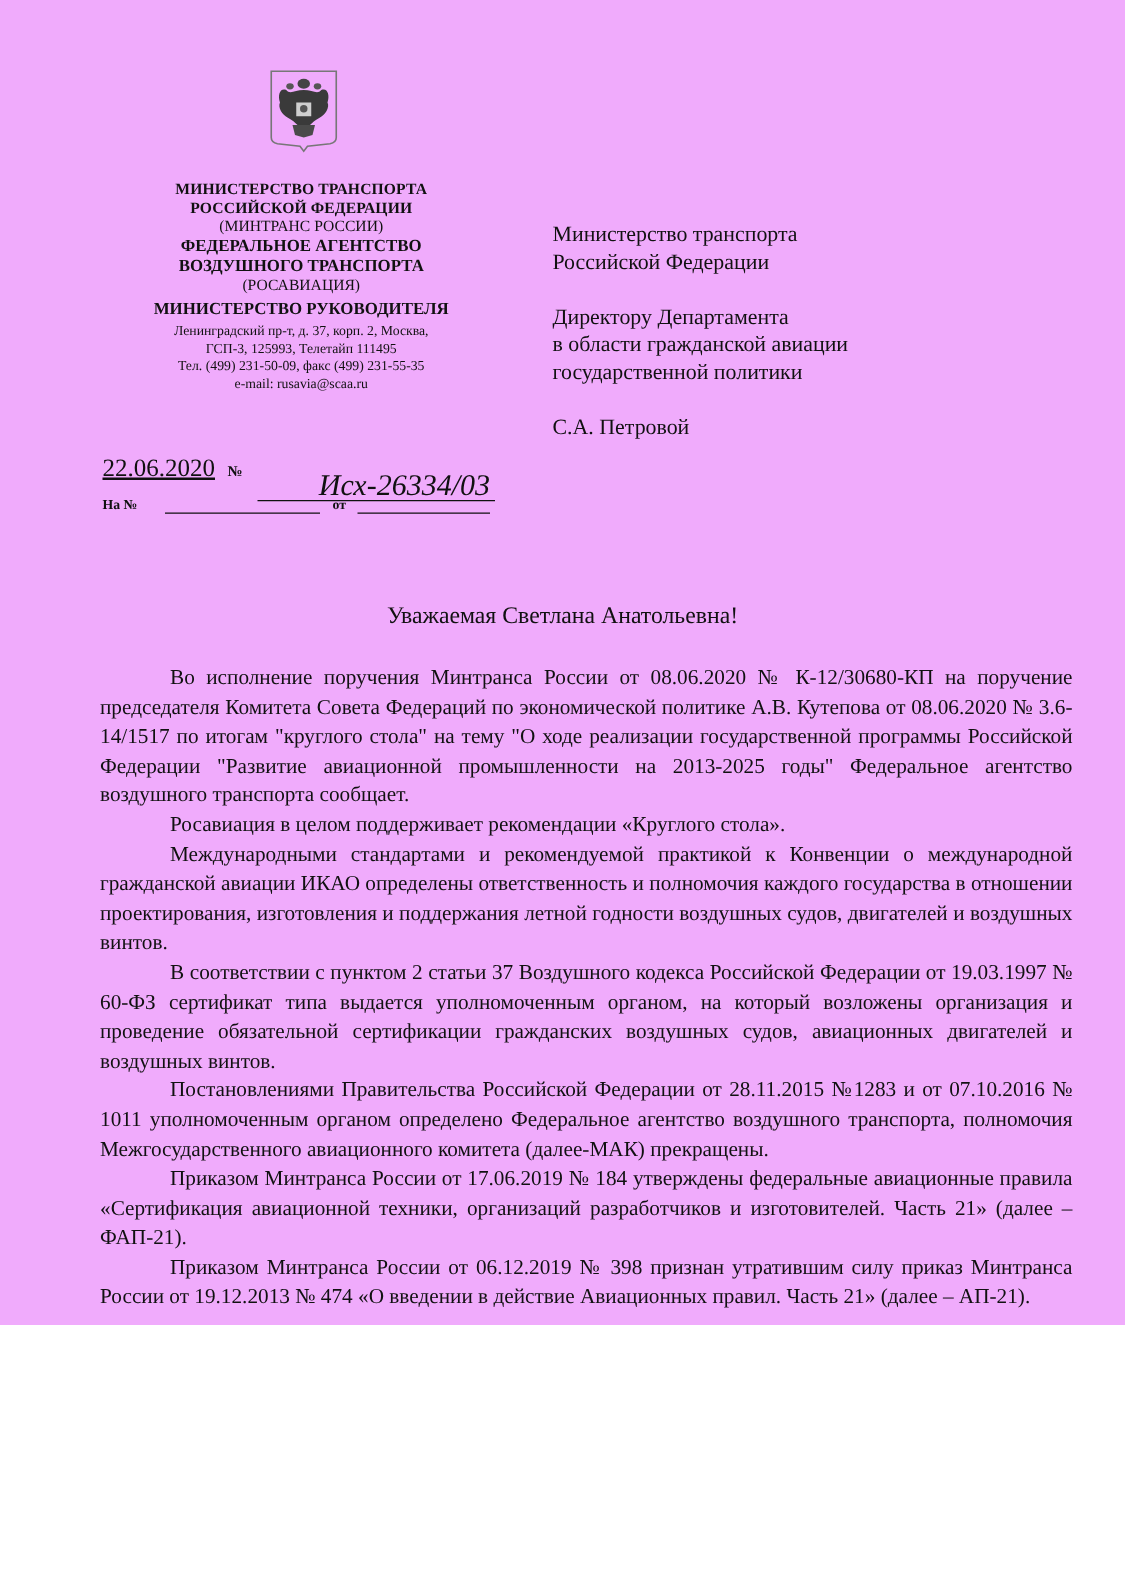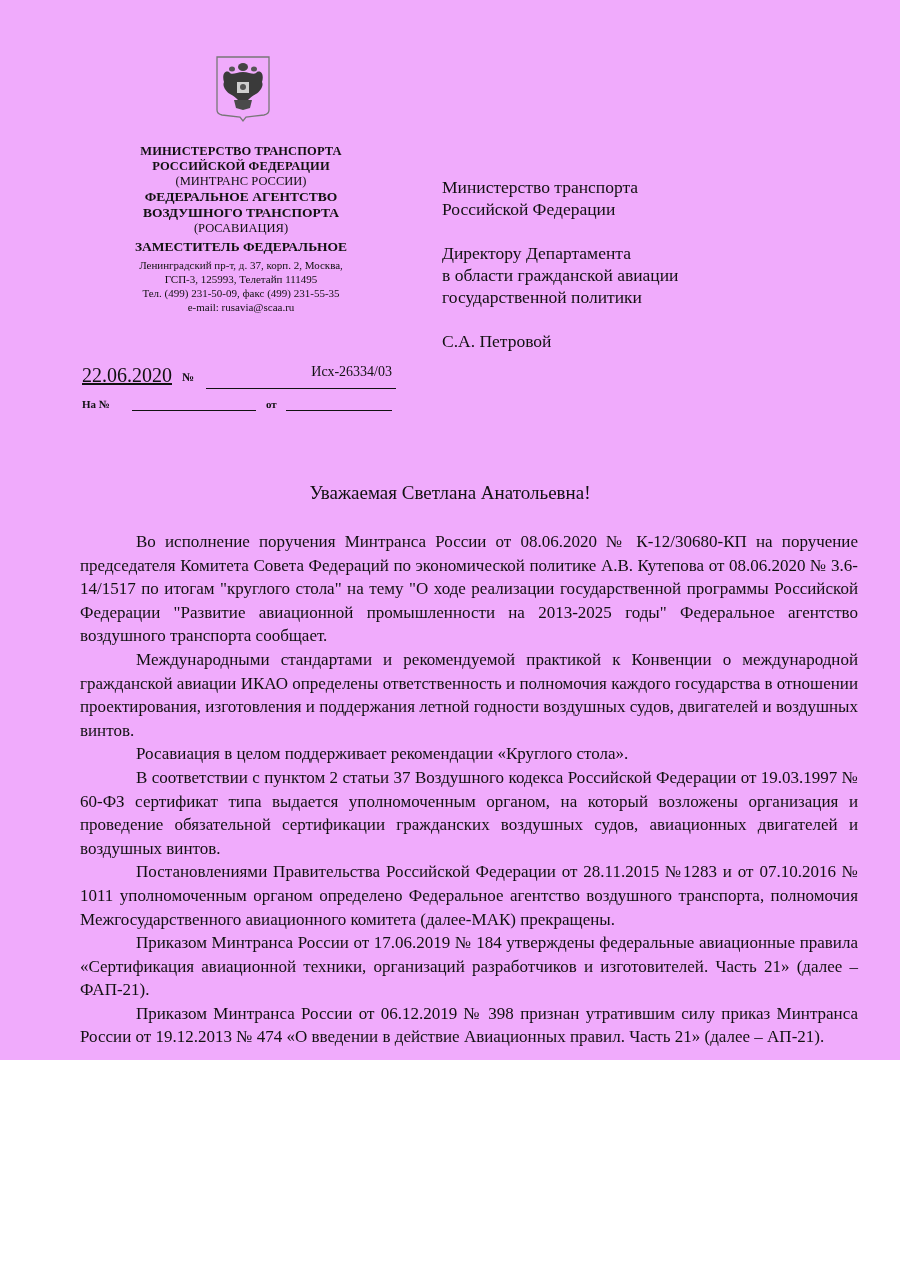--- a/index.html
+++ b/index.html
@@ -12,22 +12,22 @@
   .sender { position:absolute; left:76px; top:144px; width:330px; text-align:center; }
   .sender .b { font-weight:bold; font-size:12.5px; line-height:15px; letter-spacing:0.1px; }
   .sender .n { font-size:12.5px; line-height:15px; }
   .sender .big { font-weight:bold; font-size:13.5px; line-height:16px; }
   .sender .gap { height:3px; }
   .sender .small { font-size:11px; line-height:14px; }
 
   .regline { position:absolute; left:82px; top:364px; width:330px; height:28px; }
   .regdate { position:absolute; left:0; top:0; font-size:20px; text-decoration:underline; }
   .regno-sign { position:absolute; left:100px; top:6px; font-size:12px; font-weight:bold; }
-  .regnum { position:absolute; left:124px; top:0; width:186px; font-size:14px; text-align:right;
-            border-bottom:1px solid #111; height:24px; padding-right:4px; }
+  .regnum { position:absolute; left:124px; top:12px; width:186px; font-size:24px; text-align:right;
+            border-bottom:1px solid #111; height:24px; padding-right:4px;font-style:italic; }
   .refline { position:absolute; left:82px; top:398px; width:330px; height:20px; font-size:11px; font-weight:bold; }
   .ref-label { position:absolute; left:0; top:0; }
   .ref-blank1 { position:absolute; left:50px; top:12px; width:124px; border-bottom:1px solid #111; }
   .ref-from { position:absolute; left:184px; top:0; }
   .ref-blank2 { position:absolute; left:204px; top:12px; width:106px; border-bottom:1px solid #111; }
 
   .addressee { position:absolute; left:442px; top:176px; width:360px; font-size:17.5px; line-height:22px; }
   .addressee .gap { height:22px; }
 
   .salutation { position:absolute; left:0; top:482px; width:900px; text-align:center; font-size:19px; }
@@ -54,21 +54,21 @@
   </div>
 
   <div class="sender">
     <div class="b">МИНИСТЕРСТВО ТРАНСПОРТА</div>
     <div class="b">РОССИЙСКОЙ ФЕДЕРАЦИИ</div>
     <div class="n">(МИНТРАНС РОССИИ)</div>
     <div class="big">ФЕДЕРАЛЬНОЕ АГЕНТСТВО</div>
     <div class="big">ВОЗДУШНОГО ТРАНСПОРТА</div>
     <div class="n">(РОСАВИАЦИЯ)</div>
     <div class="gap"></div>
-    <div class="big">ЗАМЕСТИТЕЛЬ ФЕДЕРАЛЬНОЕ</div>
+    <div class="big">МИНИСТЕРСТВО РУКОВОДИТЕЛЯ</div>
     <div class="gap"></div>
     <div class="small">Ленинградский пр-т, д. 37, корп. 2, Москва,</div>
     <div class="small">ГСП-3, 125993, Телетайп 111495</div>
     <div class="small">Тел. (499) 231-50-09, факс (499) 231-55-35</div>
     <div class="small">e-mail: rusavia@scaa.ru</div>
   </div>
 
   <div class="regline">
     <span class="regdate">22.06.2020</span>
     <span class="regno-sign">№</span>
@@ -90,21 +90,21 @@
     <div>в области гражданской авиации</div>
     <div>государственной политики</div>
     <div class="gap"></div>
     <div>С.А. Петровой</div>
   </div>
 
   <div class="salutation">Уважаемая Светлана Анатольевна!</div>
 
   <div class="body">
     <p>Во исполнение поручения Минтранса России от 08.06.2020 № К-12/30680-КП на поручение председателя Комитета Совета Федераций по экономической политике А.В. Кутепова от 08.06.2020 № 3.6-14/1517 по итогам "круглого стола" на тему "О ходе реализации государственной программы Российской Федерации "Развитие авиационной промышленности на 2013-2025 годы" Федеральное агентство воздушного транспорта сообщает.</p>
+    <p>Росавиация в целом поддерживает рекомендации «Круглого стола».</p>
     <p>Международными стандартами и рекомендуемой практикой к Конвенции о международной гражданской авиации ИКАО определены ответственность и полномочия каждого государства в отношении проектирования, изготовления и поддержания летной годности воздушных судов, двигателей и воздушных винтов.</p>
-    <p>Росавиация в целом поддерживает рекомендации «Круглого стола».</p>
     <p>В соответствии с пунктом 2 статьи 37 Воздушного кодекса Российской Федерации от 19.03.1997 № 60-ФЗ сертификат типа выдается уполномоченным органом, на который возложены организация и проведение обязательной сертификации гражданских воздушных судов, авиационных двигателей и воздушных винтов.</p>
     <p>Постановлениями Правительства Российской Федерации от 28.11.2015 №1283 и от 07.10.2016 № 1011 уполномоченным органом определено Федеральное агентство воздушного транспорта, полномочия Межгосударственного авиационного комитета (далее-МАК) прекращены.</p>
     <p>Приказом Минтранса России от 17.06.2019 № 184 утверждены федеральные авиационные правила «Сертификация авиационной техники, организаций разработчиков и изготовителей. Часть 21» (далее – ФАП-21).</p>
     <p>Приказом Минтранса России от 06.12.2019 № 398 признан утратившим силу приказ Минтранса России от 19.12.2013 № 474 «О введении в действие Авиационных правил. Часть 21» (далее – АП-21).</p>
   </div>
 
 </div>
 
 </body></html>

